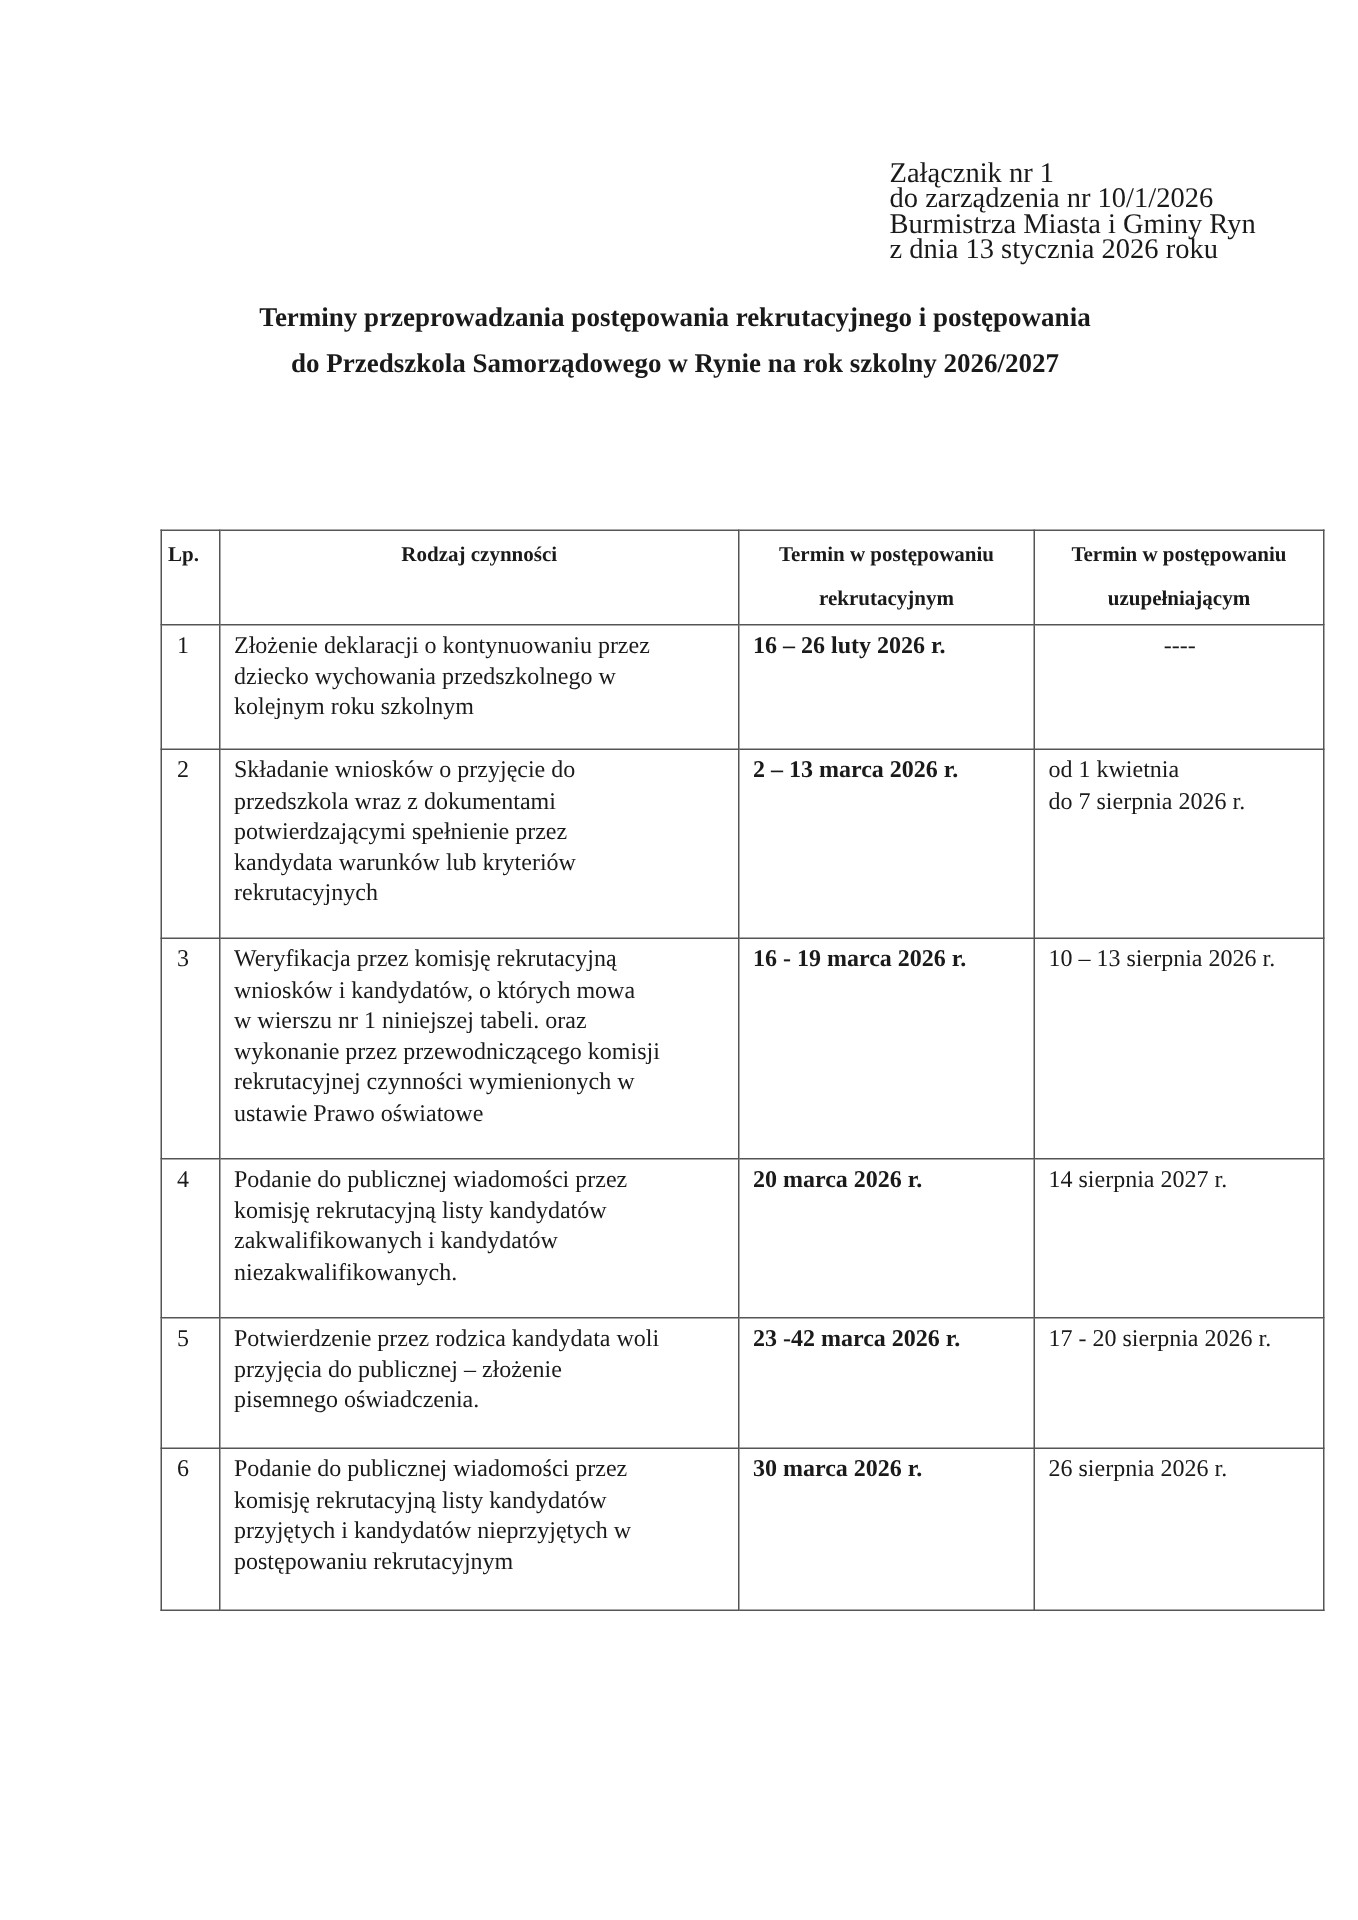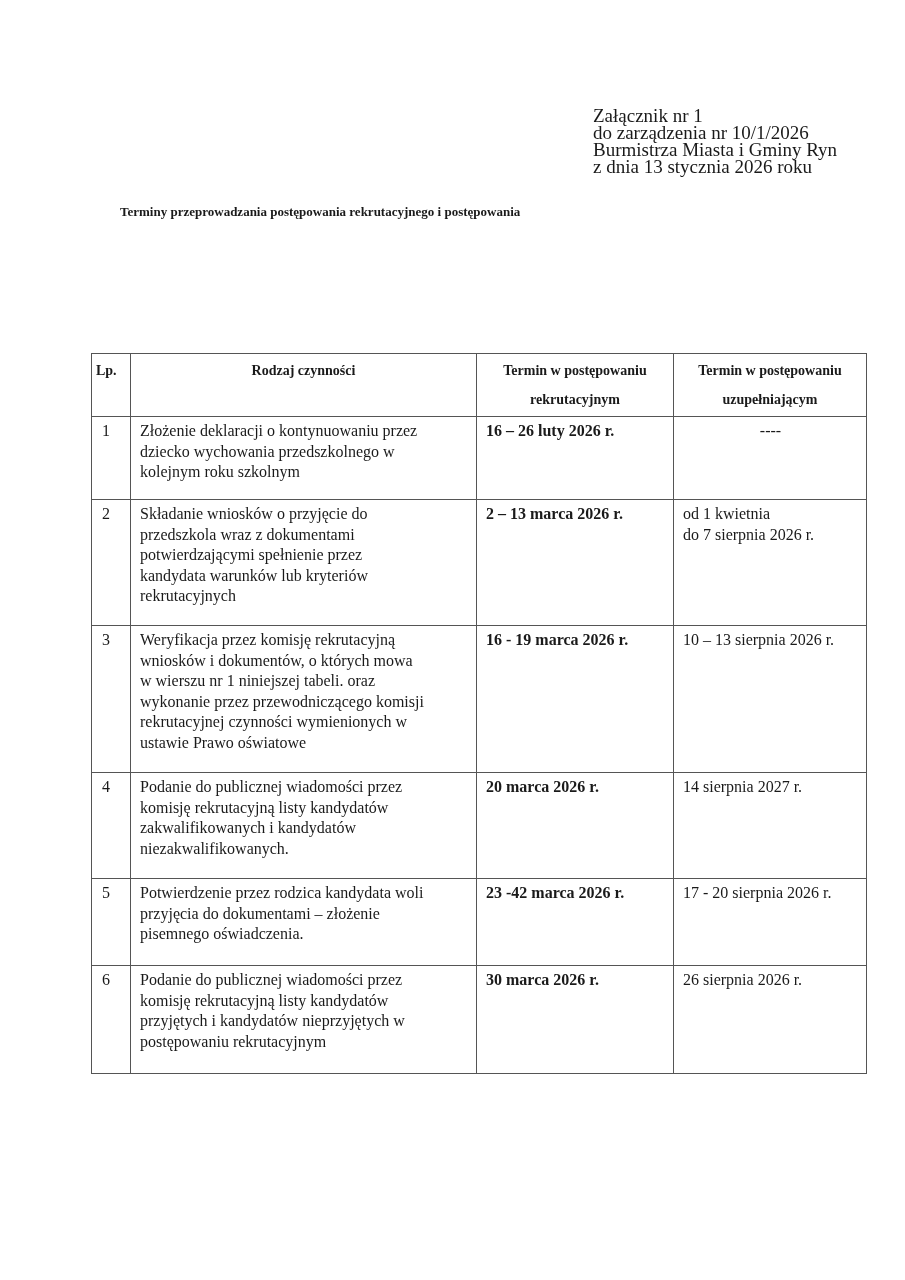--- a/index.html
+++ b/index.html
@@ -1,23 +1,23 @@
 <!DOCTYPE html>
 <html><head>
   <meta charset="utf-8">
   <style>
     html, body { margin: 0; padding: 0; background: #ffffff; }
     body { width: 905px; height: 1280px; position: relative; overflow: hidden;
       font-family: "Liberation Serif", "DejaVu Serif", serif; color: #1a1a1a; }
     .annex { position: absolute; left: 593px; top: 107px; font-size: 19px; line-height: 17px; }
     .annex div { white-space: nowrap; }
-    .title { position: absolute; left: 120px; top: 196px; width: 660px; 
-      font-weight: bold; font-size: 13px; line-height: 31px; }
+    .title { position: absolute; left: 120px; top: 196px; width: 660px; text-align: center;
+      font-weight: bold; font-size: 18px; line-height: 31px; }
     .title div { white-space: nowrap; }
-    table.schedule { position: absolute; left: 91px; top: 353px; border-collapse: collapse;
+    table.schedule { position: absolute; left: 107px; top: 353px; border-collapse: collapse;
       font-size: 16px; line-height: 20.5px; }
     table.schedule th, table.schedule td { border: 1.5px solid #555; vertical-align: top; padding: 0; }
     table.schedule th { font-weight: bold; font-size: 14px; text-align: center; line-height: 29px; }
     .c1 { width: 38px; } .c2 { width: 345px; font-family: Liberation Serif, serif; } .c3 { width: 196px; font-weight: bold; } .c4 { width: 192px; }
     td .in { padding: 4px 8px 0 9px; }
     td.lp .in { padding: 4px 0 0 10px; }
     th .in { padding: 2px 4px 2px 4px; }
     th.lp-h .in { padding: 2px 0 0 4px; text-align: left; }
     tr.head { height: 57px; }
     tr.r1 { height: 83px; } tr.r2 { height: 126px; } tr.r3 { height: 147px; }
@@ -29,20 +29,21 @@
 
 <div class="annex">
   <div>Załącznik nr 1</div>
   <div>do zarządzenia nr 10/1/2026</div>
   <div>Burmistrza Miasta i Gminy Ryn</div>
   <div>z dnia 13 stycznia 2026 roku</div>
 </div>
 
 <div class="title">
   <div>Terminy przeprowadzania postępowania rekrutacyjnego i postępowania</div>
+  <div>do Przedszkola Samorządowego w Rynie na rok szkolny 2026/2027</div>
 </div>
 
 <table class="schedule">
   <thead>
     <tr class="head">
       <th class="c1 lp-h">
           <div class="in">Lp.</div>
         </th>
       <th class="c2">
           <div class="in">Rodzaj czynności</div>
@@ -109,21 +110,21 @@
           </div>
         </td>
       </tr>
       <tr class="r3">
         <td class="c1 lp">
           <div class="in">3</div>
         </td>
         <td class="c2">
           <div class="in">
             <div>Weryfikacja przez komisję rekrutacyjną</div>
-            <div>wniosków i dokumentów, o których mowa</div>
+            <div>wniosków i kandydatów, o których mowa</div>
             <div>w wierszu nr 1 niniejszej tabeli. oraz</div>
             <div>wykonanie przez przewodniczącego komisji</div>
             <div>rekrutacyjnej czynności wymienionych w</div>
             <div>ustawie Prawo oświatowe</div>
           </div>
         </td>
         <td class="c3">
           <div class="in">
             <div>16 - 19 marca 2026 r.</div>
           </div>
@@ -157,21 +158,21 @@
           </div>
         </td>
       </tr>
       <tr class="r5">
         <td class="c1 lp">
           <div class="in">5</div>
         </td>
         <td class="c2">
           <div class="in">
             <div>Potwierdzenie przez rodzica kandydata woli</div>
-            <div>przyjęcia do dokumentami – złożenie</div>
+            <div>przyjęcia do publicznej – złożenie</div>
             <div>pisemnego oświadczenia.</div>
           </div>
         </td>
         <td class="c3">
           <div class="in">
             <div>23 -42 marca 2026 r.</div>
           </div>
         </td>
         <td class="c4">
           <div class="in">

